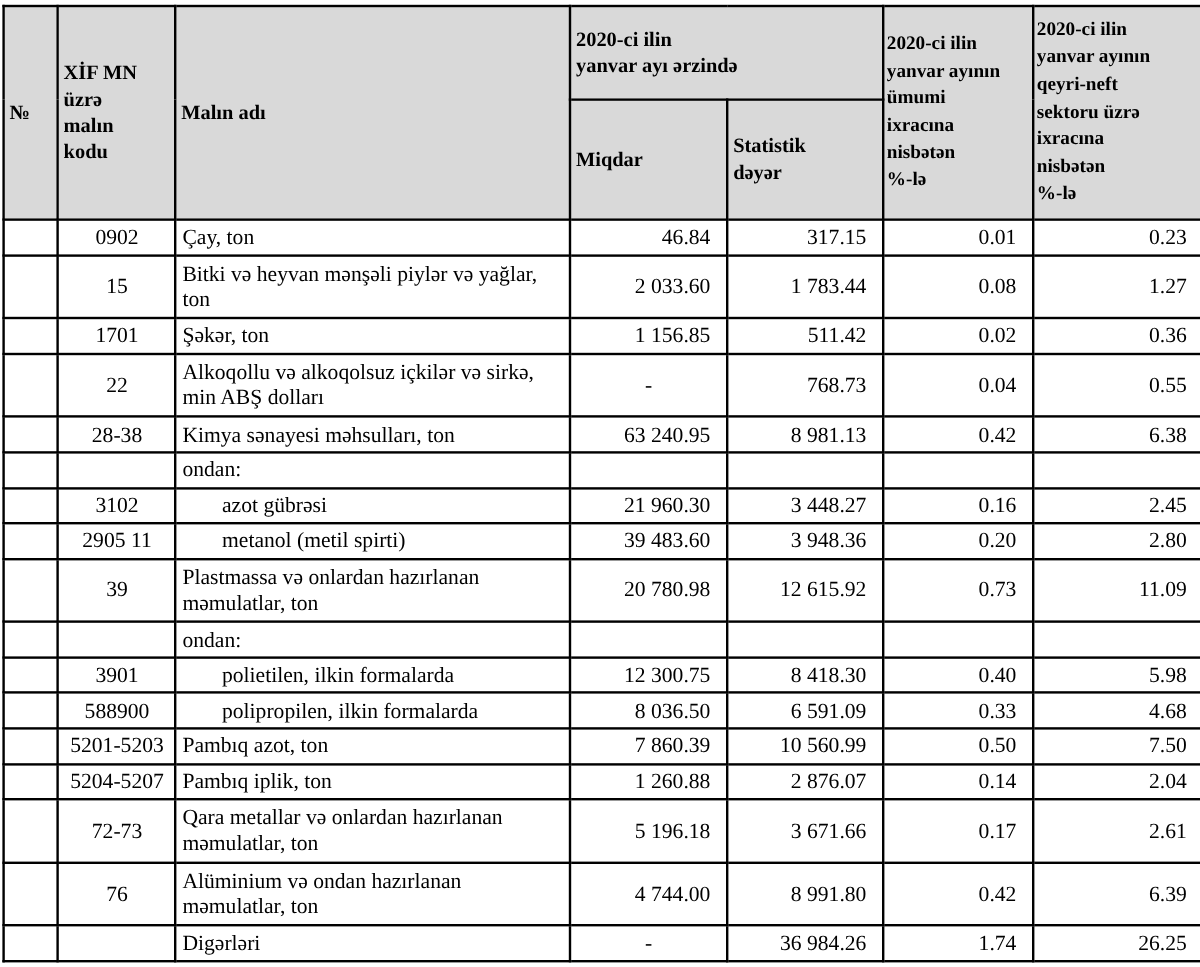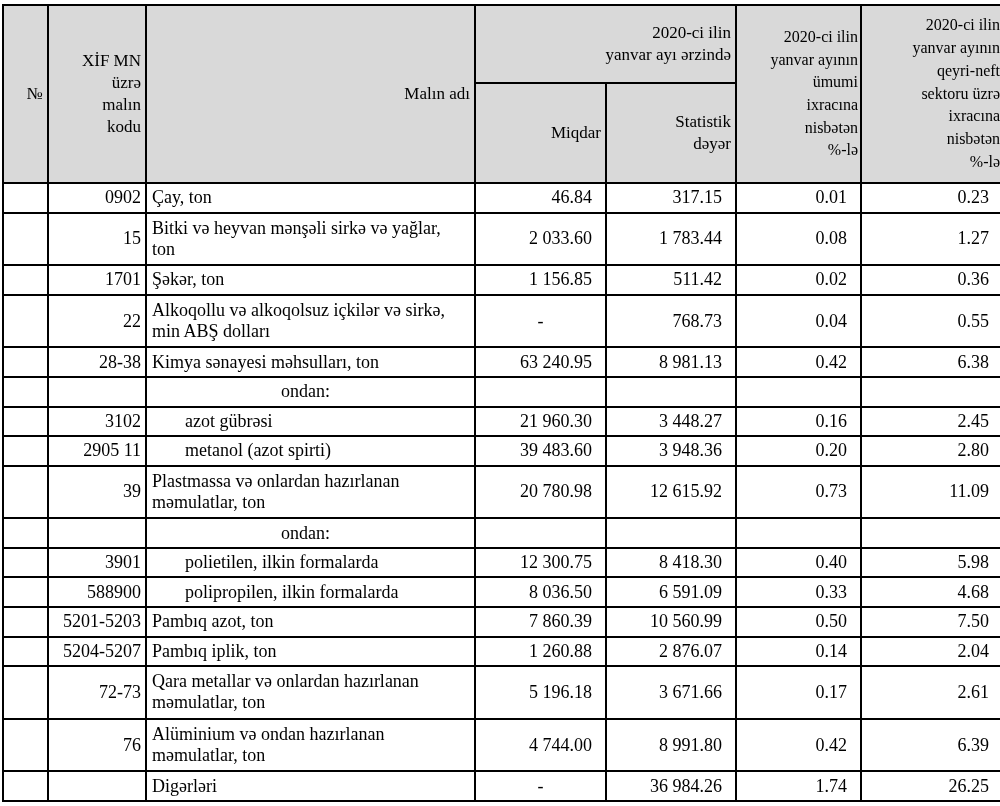--- a/index.html
+++ b/index.html
@@ -22,24 +22,24 @@
     background: #ffffff;
   }
   table.exports th,
   table.exports td {
     border: 2px solid #000000;
     box-sizing: border-box;
     overflow: hidden;
   }
   thead th {
     background: var(--header-bg, #d9d9d9);
-    font-weight: normal;
+    font-weight: bold;
     font-size: 17px;
     line-height: 1.3;
-    text-align: right;
+    text-align: left;
     vertical-align: middle;
     white-space: pre-line;
     padding: 2px 4px;
     border-bottom-width: 3px;
   }
   thead th.group-head {
     border-bottom-width: 2px;
   }
   thead th.hdr-small {
     font-size: 16px;
@@ -50,24 +50,24 @@
   thead tr.hrow2 { height: 100px; }
 
   tbody td {
     font-size: 18px;
     line-height: 21px;
     vertical-align: middle;
     padding: 2px 4px;
     background: #ffffff;
   }
   td.cell-no { }
-  td.cell-code { text-align: right; padding-left: 5px; }
+  td.cell-code { text-align: center; padding-left: 5px; }
   td.cell-name { text-align: left; padding-left: 5px; padding-right: 15px; }
   td.cell-name.sub { padding-left: 38px; }
-  td.cell-name.group { text-align: center; margin-left: 36px; }
+  td.cell-name.group { text-align: left; margin-left: 36px; }
   td.cell-num { text-align: right; padding-right: 13px; }
   td.cell-num.dash { text-align: center; padding-right: 4px; }
 </style>
 </head>
 <body>
 
 <div class="page">
   <table class="exports">
     <colgroup>
       <col style="width:45px">
@@ -114,21 +114,21 @@
           <td class="cell-code">0902</td>
           <td class="cell-name">Çay, ton</td>
           <td class="cell-num">46.84</td>
           <td class="cell-num">317.15</td>
           <td class="cell-num">0.01</td>
           <td class="cell-num">0.23</td>
         </tr>
         <tr>
           <td class="cell-no"></td>
           <td class="cell-code">15</td>
-          <td class="cell-name">Bitki və heyvan mənşəli sirkə və yağlar, ton</td>
+          <td class="cell-name">Bitki və heyvan mənşəli piylər və yağlar, ton</td>
           <td class="cell-num">2 033.60</td>
           <td class="cell-num">1 783.44</td>
           <td class="cell-num">0.08</td>
           <td class="cell-num">1.27</td>
         </tr>
         <tr>
           <td class="cell-no"></td>
           <td class="cell-code">1701</td>
           <td class="cell-name">Şəkər, ton</td>
           <td class="cell-num">1 156.85</td>
@@ -168,21 +168,21 @@
           <td class="cell-code">3102</td>
           <td class="cell-name sub">azot gübrəsi</td>
           <td class="cell-num">21 960.30</td>
           <td class="cell-num">3 448.27</td>
           <td class="cell-num">0.16</td>
           <td class="cell-num">2.45</td>
         </tr>
         <tr>
           <td class="cell-no"></td>
           <td class="cell-code">2905 11</td>
-          <td class="cell-name sub">metanol (azot spirti)</td>
+          <td class="cell-name sub">metanol (metil spirti)</td>
           <td class="cell-num">39 483.60</td>
           <td class="cell-num">3 948.36</td>
           <td class="cell-num">0.20</td>
           <td class="cell-num">2.80</td>
         </tr>
         <tr>
           <td class="cell-no"></td>
           <td class="cell-code">39</td>
           <td class="cell-name">Plastmassa və onlardan hazırlanan məmulatlar, ton</td>
           <td class="cell-num">20 780.98</td>

